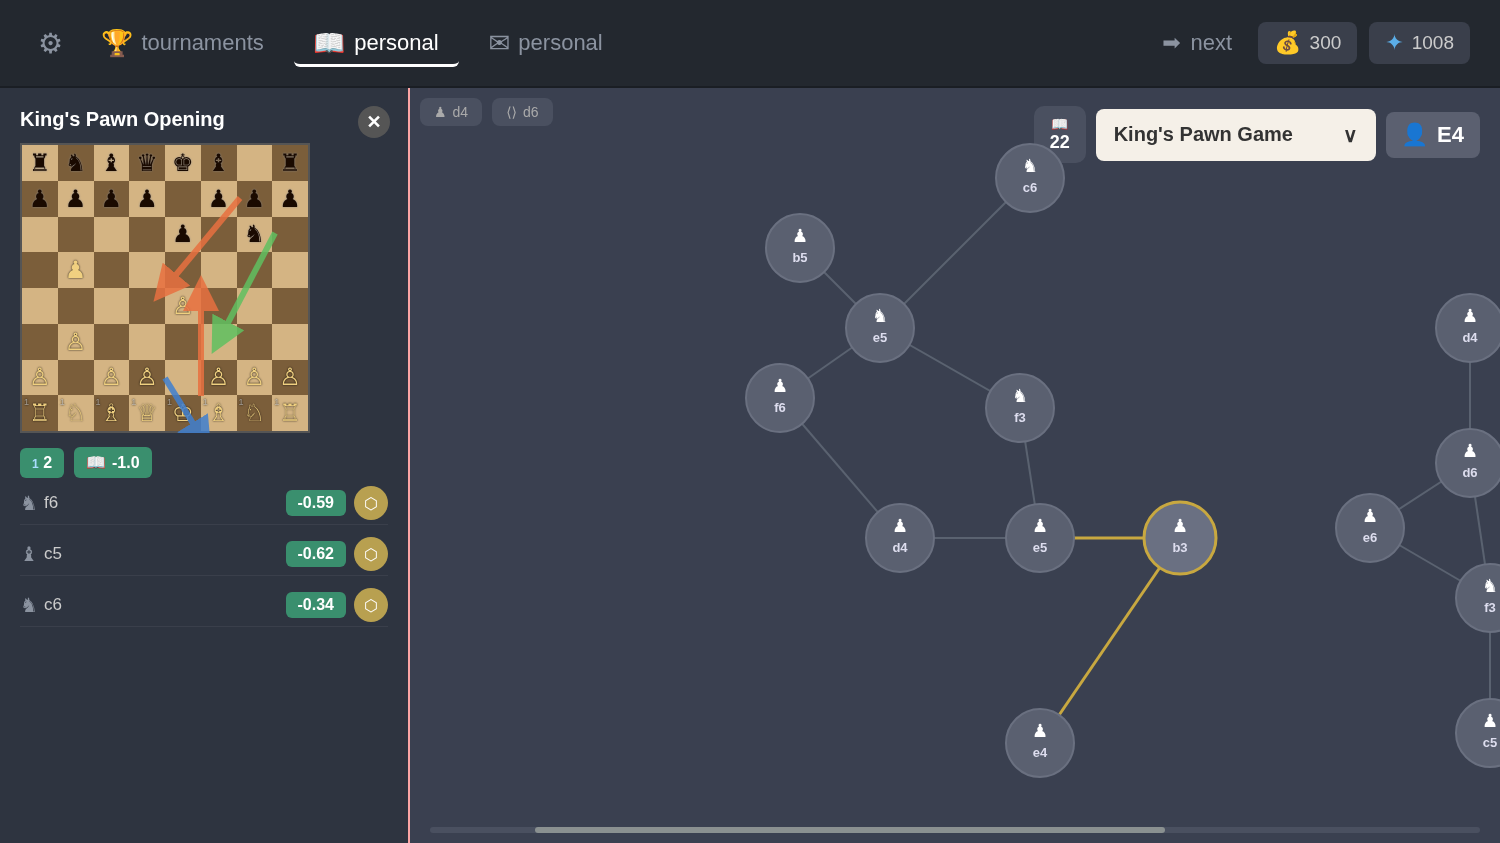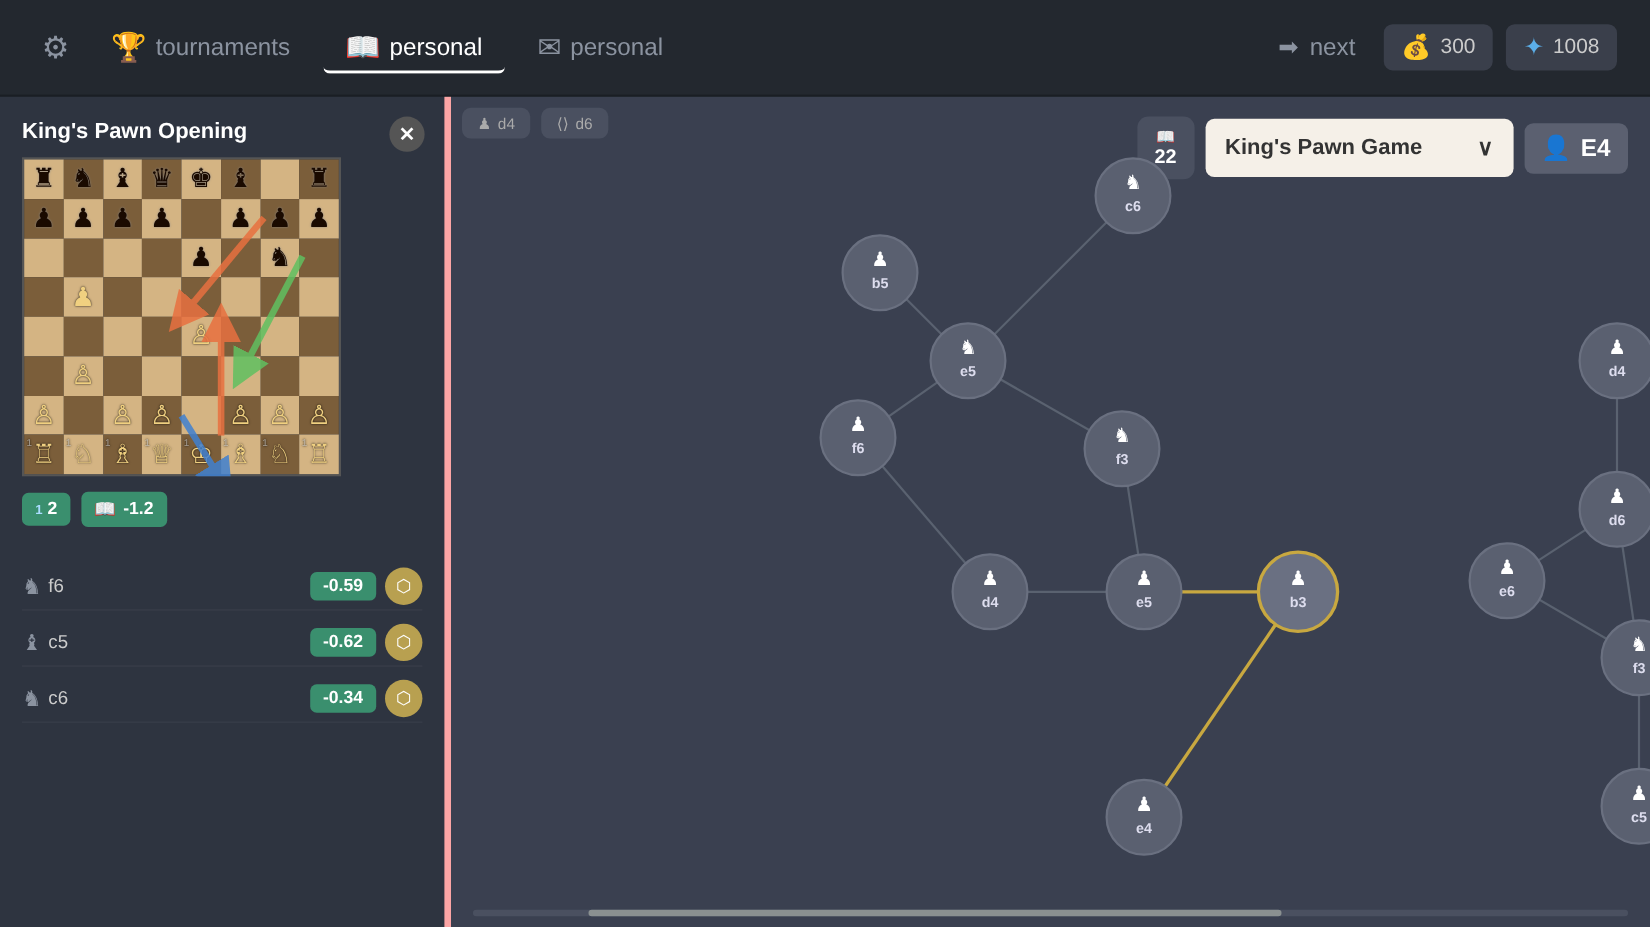--- a/index.html
+++ b/index.html
@@ -93,21 +93,21 @@
     .main-content {
       display: flex;
       height: calc(843px - 88px);
       position: relative;
     }
 
     
     .side-panel {
       width: 410px;
       background: #2e3440;
-      border-right: 6px solid #fca5a5;
+      border-right: 2px solid #fca5a5;
       padding: 20px;
       flex-shrink: 0;
       position: relative;
     }
     .panel-title {
       font-size: 20px;
       font-weight: bold;
       color: #fff;
       margin-bottom: 12px;
     }
@@ -171,21 +171,21 @@
 
     .move-notation {
       font-size: 16px;
       color: #aaa;
       margin-bottom: 12px;
     }
     .move-stats {
       display: flex;
       align-items: center;
       gap: 10px;
-      margin-bottom: 33px;
+      margin-bottom: 4px;
     }
     .move-num {
       background: #3a8f6e;
       color: #fff;
       border-radius: 6px;
       padding: 6px 12px;
       font-size: 16px;
       font-weight: bold;
     }
     .move-book {
@@ -469,21 +469,21 @@
     </div>
 
 
     <div class="move-stats">
       <div class="move-num">
         <span style="font-size:12px;color:#adf">1</span>
         <span>2</span>
       </div>
       <div class="move-book">
         <span>📖</span>
-        <span>-1.2</span>
+        <span>-1.0</span>
       </div>
     </div>
 
     <div class="move-list">
       <div class="move-row">
         <span class="move-piece">♞</span>
         <span class="move-name">f6</span>
         <div class="move-score">-0.59</div>
         <div class="move-graph-btn">⬡</div>
       </div>

